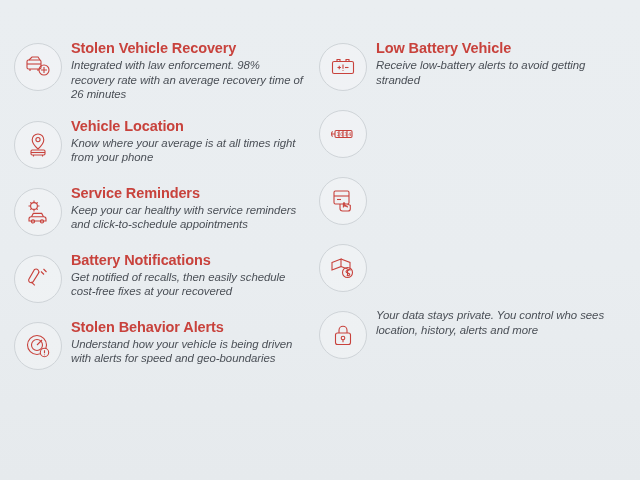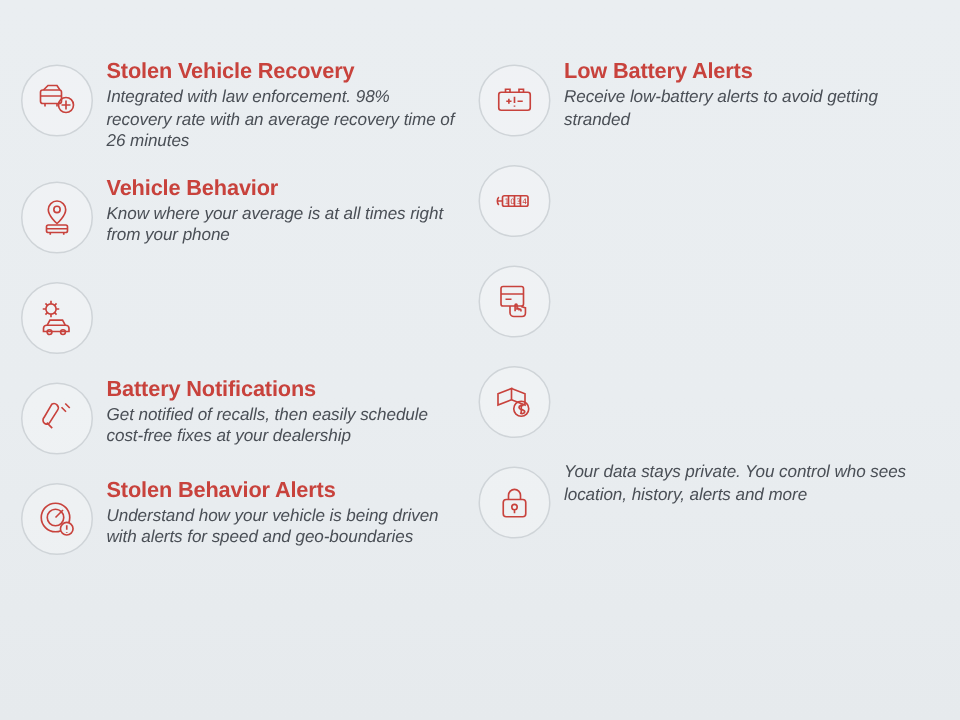--- a/index.html
+++ b/index.html
@@ -105,49 +105,53 @@
         <div class="icon-wrap">
           <svg width="28" height="28" viewBox="0 0 28 28" fill="none" stroke="#c8423c" stroke-width="1.1">
             <path d="M14 3c-3.2 0-5.8 2.6-5.8 5.8 0 4.1 5.8 9.2 5.8 9.2s5.8-5.1 5.8-9.2C19.8 5.6 17.2 3 14 3z"></path>
             <circle cx="14" cy="8.6" r="2.1"></circle>
             <rect x="7" y="19" width="14" height="5" rx="1.2"></rect>
             <path d="M7 21.5h14"></path>
             <path d="M9.5 24v1.5M18.5 24v1.5"></path>
           </svg>
         </div>
         <div class="txt">
-          <p class="f-title">Vehicle Behavior</p>
+          <p class="f-title">Vehicle Location</p>
           <p class="f-desc">Know where your average is at all times right from your phone</p>
         </div>
       </div>
 
       <div class="feature">
         <div class="icon-wrap">
           <svg width="28" height="28" viewBox="0 0 28 28" fill="none" stroke="#c8423c" stroke-width="1.1">
             <circle cx="10" cy="8" r="3.4"></circle>
             <path d="M10 2.5v2M10 11.5v2M4.5 8h2M13.5 8h2M6.3 4.3l1.4 1.4M12.3 10.3l1.4 1.4M13.7 4.3l-1.4 1.4M7.7 10.3l-1.4 1.4"></path>
             <path d="M5 21c0-1.2 1-2.2 2.2-2.2h12.6c1.2 0 2.2 1 2.2 2.2v2H5v-2z"></path>
             <path d="M7.5 18.8l1.8-3.4h8.4l1.8 3.4"></path>
             <circle cx="9" cy="23.4" r="1.6"></circle>
             <circle cx="18" cy="23.4" r="1.6"></circle>
           </svg>
         </div>
+        <div class="txt">
+          <p class="f-title">Service Reminders</p>
+          <p class="f-desc">Keep your car healthy with service reminders and click-to-schedule appointments</p>
+        </div>
       </div>
 
       <div class="feature">
         <div class="icon-wrap">
           <svg width="28" height="28" viewBox="0 0 28 28" fill="none" stroke="#c8423c" stroke-width="1.1">
             <path d="M10.5 4.5c2.5-1.6 5.5 1.4 3.9 3.9l-5.2 8.2c-.8 1.3-2.6 1.5-3.7.5-1.1-1-1.1-2.8-.1-3.8l5.1-8.8z"></path>
             <path d="M7.2 16.8l3.6 3.6"></path>
             <path d="M17 6.5l3 3M19.5 4l3 3"></path>
           </svg>
         </div>
         <div class="txt">
           <p class="f-title">Battery Notifications</p>
-          <p class="f-desc">Get notified of recalls, then easily schedule cost-free fixes at your dealership</p>
+          <p class="f-desc">Get notified of recalls, then easily schedule cost-free fixes at your recovered</p>
         </div>
       </div>
 
       <div class="feature">
         <div class="icon-wrap">
           <svg width="28" height="28" viewBox="0 0 28 28" fill="none" stroke="#c8423c" stroke-width="1.1">
             <circle cx="13" cy="13" r="9.5"></circle>
             <circle cx="13" cy="13" r="5.5"></circle>
             <path d="M13 13l5-5"></path>
             <circle cx="20.5" cy="20.5" r="4.2" fill="#eef1f3"></circle>
@@ -168,21 +172,21 @@
         <div class="icon-wrap">
           <svg width="28" height="28" viewBox="0 0 28 28" fill="none" stroke="#c8423c" stroke-width="1.1">
             <rect x="3.5" y="8.5" width="21" height="12" rx="1.6"></rect>
             <path d="M8 8.5V6.5h3v2M17 8.5V6.5h3v2"></path>
             <path d="M8.5 14.5h3.5M10.25 12.8v3.4"></path>
             <path d="M16 14.5h3.5"></path>
             <path d="M14 11.5v4.2M14 17.3v.8"></path>
           </svg>
         </div>
         <div class="txt">
-          <p class="f-title">Low Battery Alerts</p>
+          <p class="f-title">Low Battery Vehicle</p>
           <p class="f-desc">Receive low-battery alerts to avoid getting stranded</p>
         </div>
       </div>
 
       <div class="feature">
         <div class="icon-wrap">
           <svg width="28" height="28" viewBox="0 0 28 28" fill="none" stroke="#c8423c" stroke-width="1.1">
             <rect x="6" y="10.5" width="17" height="7" rx="1.2"></rect>
             <path d="M10 10.5v7M14 10.5v7M18 10.5v7"></path>
             <text x="7.4" y="16" font-size="5" fill="#c8423c" stroke="none" font-family="DejaVu Sans, sans-serif">1</text>

